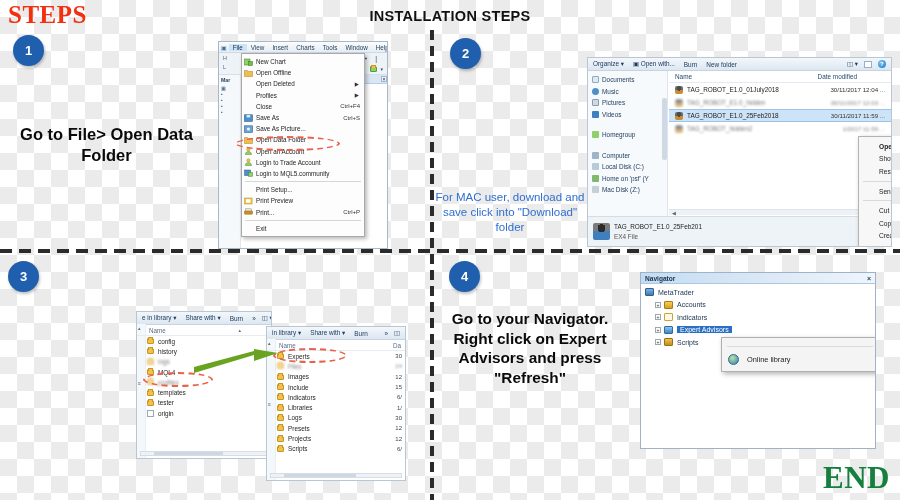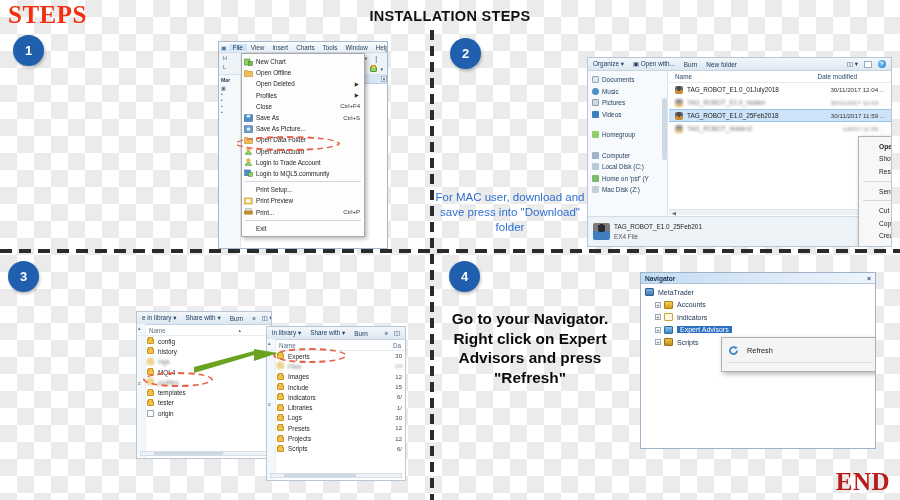--- a/index.html
+++ b/index.html
@@ -24,21 +24,21 @@
   
   .start-label {
     position: absolute; left: 8px; top: 1px;
     font-family: "Liberation Serif", serif;
     font-weight: bold; font-size: 25px; color: #f42f10;
     letter-spacing: .5px;
   }
   .end-label {
     position: absolute; right: 10px; bottom: 4px;
     font-family: "Liberation Serif", serif;
-    font-weight: bold; font-size: 25px; color: #b91c1c;
+    font-weight: bold; font-size: 31px; color: #15803d;
     letter-spacing: .5px;
   }
   .main-title {
     position: absolute; left: 0; right: 0; top: 8px;
     text-align: center;
     font-weight: bold; font-size: 14.5px; color: #111;
     letter-spacing: .3px;
   }
 
   
@@ -268,20 +268,21 @@
 
 <div class="start-label">STEPS</div>
 <div class="end-label">END</div>
 <div class="main-title">INSTALLATION STEPS</div>
 
 <div class="div-h"></div>
 <div class="div-v"></div>
 
 <div class="quad" id="q1">
   <div class="step-badge" style="left:13px; top:5px;">1</div>
+  <div class="step-text" style="left:4px; top:94px; width:205px; font-size:16.5px;">Go to File&gt; Open Data Folder</div>
 
   <div class="win" id="mt4">
     <div id="mt4-bg"></div>
 
     <div id="mt4-toolbar">
       <div style="position:absolute;left:4px;top:2px;font-size:5.4px;color:#53687e;">H</div>
       <div style="position:absolute;left:4px;top:11px;font-size:5.4px;color:#53687e;">L</div>
       <div style="position:absolute;right:34px;top:2px;font-size:7px;color:#3a4d61;">▶</div>
       <div style="position:absolute;right:22px;top:2px;font-size:7px;color:#3a4d61;">✚</div>
       <div style="position:absolute;right:12px;top:2px;font-size:7px;color:#3a4d61;">|</div>
@@ -413,21 +414,21 @@
         <span class="fm-label">Exit</span>
       </div>
     </div>
 
     <div class="ellipse" style="left:16px; top:94px; width:105px; height:15px;"></div>
   </div>
 </div>
 
 <div class="quad" id="q2">
   <div class="step-badge" style="left:16px; top:8px;">2</div>
-  <div class="sub-text" style="left:0px; top:160px; width:152px;">For MAC user, download and save press into "Download" folder</div>
+  <div class="sub-text" style="left:0px; top:160px; width:152px;">For MAC user, download and save click into "Download" folder</div>
 
   <div class="win" id="exp2">
     <div class="win-strip">
       <span><span>Organize</span> ▾</span>
       <span>▣ <span>Open with...</span></span>
       <span>Burn</span>
       <span>New folder</span>
       <span class="sp">
         <span>◫ ▾</span>
         <span class="sq"></span>
@@ -709,23 +710,20 @@
         <span class="tv-label">Expert Advisors</span>
       </div>
       <div class="tv-row" style="padding-left:14px;">
         <span class="tv-plus">+</span>
         <span class="tv-ico" style="background:linear-gradient(to bottom,#f2c244,#c08e22);border:1px solid #96701a;"></span>
         <span class="tv-label">Scripts</span>
       </div>
     </div>
 
     <div id="ctx4">
+      <div class="c4-sep"></div>
       <div class="c4-item">
-        <span class="c4-ico"><svg width="11" height="11" viewBox="0 0 11 11">
-              <path d="M9 5.5a3.5 3.5 0 1 1-1.2-2.6" fill="none" stroke="#3b86c4" stroke-width="1.8"></path>
-              <polygon points="6.4,1.2 9.6,2.2 7.6,4.4" fill="#3b86c4"></polygon>
-            </svg></span>
-        <span>Refresh</span>
-      </div>
-      <div class="c4-sep"></div>
+        <span class="c4-ico" style="background:radial-gradient(circle at 38% 32%, #bfe3a1, #2f7fb5);border-radius:50%;border:1px solid #2a6a94;"></span>
+        <span>Online library</span>
+      </div>
     </div>
   </div>
 </div>
 
 </body></html>

